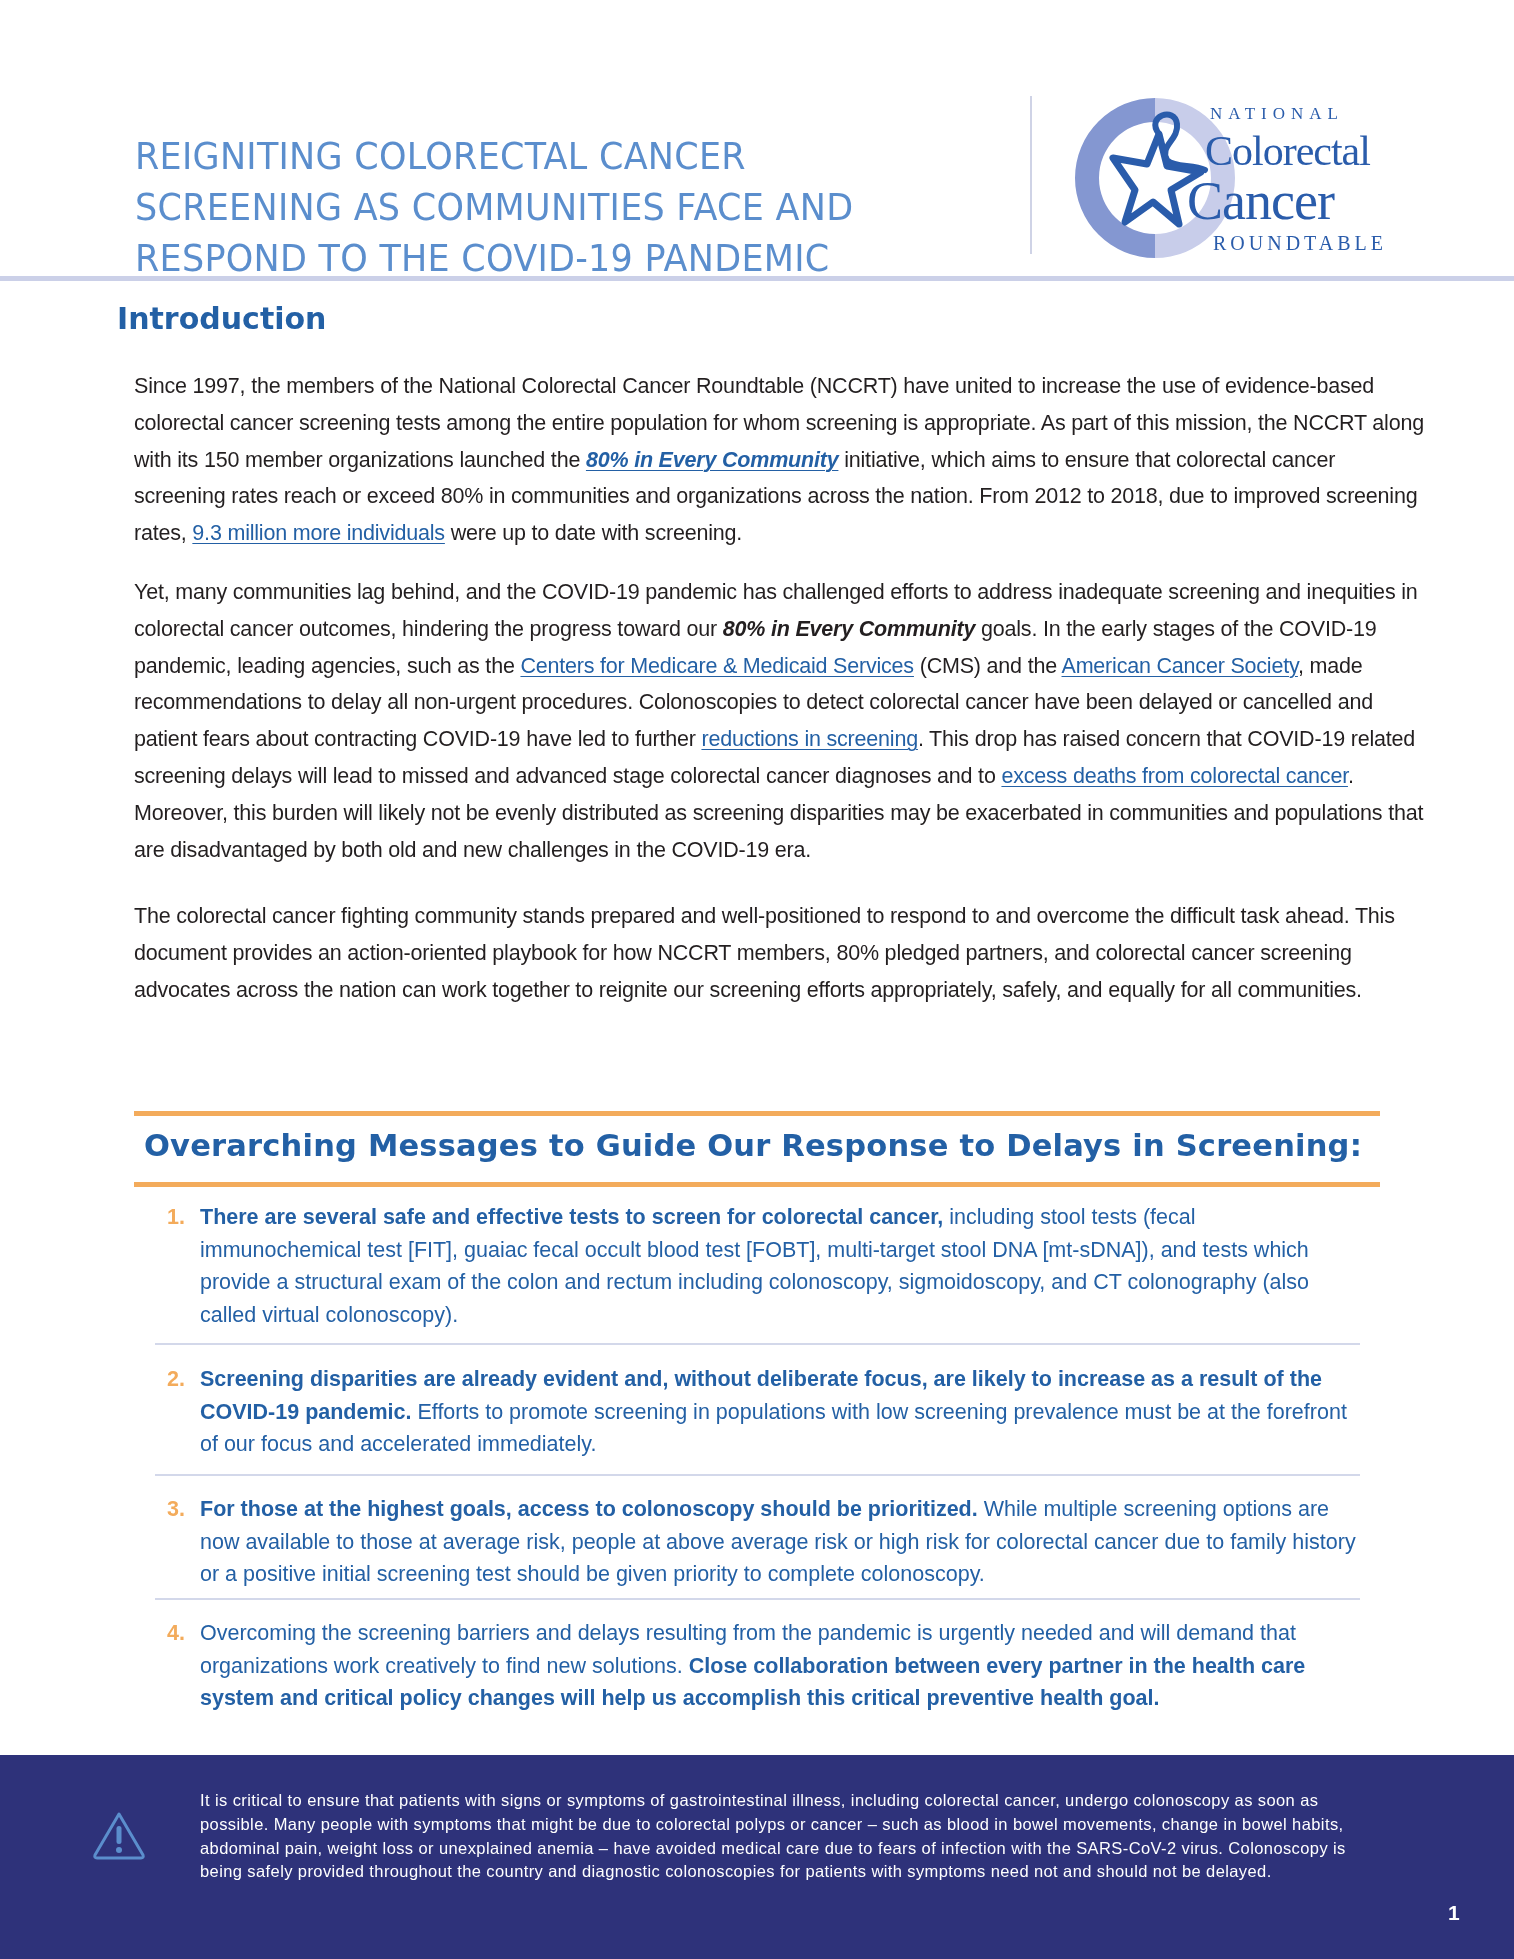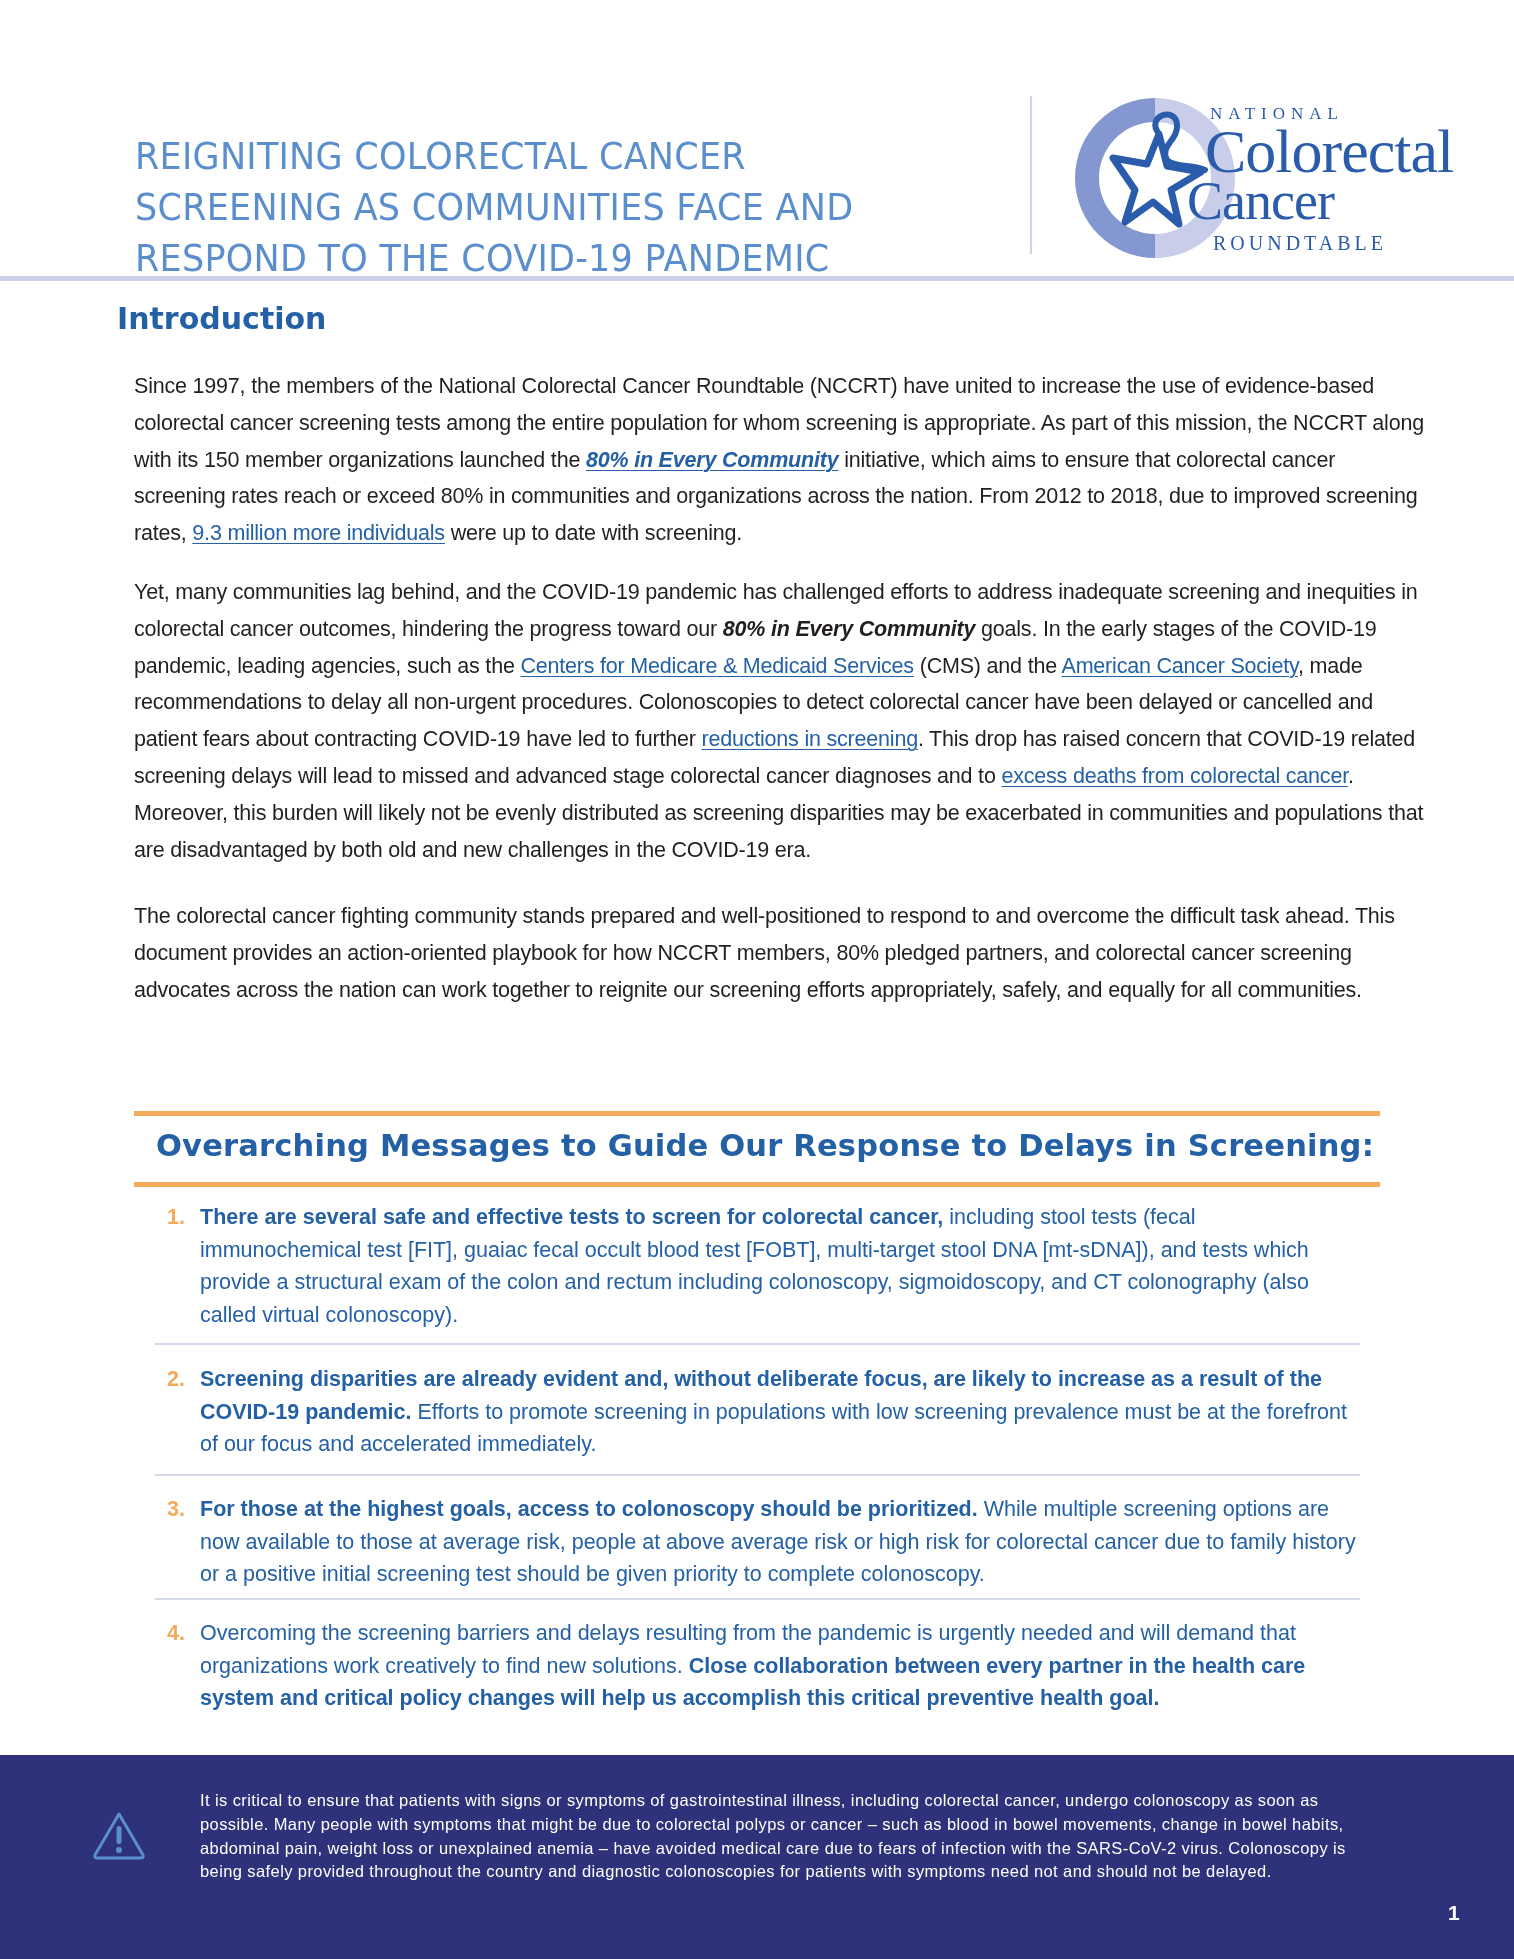--- a/index.html
+++ b/index.html
@@ -15,21 +15,21 @@
   .doc-title span { display: block; white-space: nowrap; }
   .header-divider { position: absolute; left: 1030px; top: 96px; width: 2px; height: 158px; background: #cfd3e6; }
   .header-rule { position: absolute; left: 0; top: 276px; width: 1514px; height: 5px; background: #cbd0e8; }
 
   
   .logo { position: absolute; left: 1055px; top: 94px; width: 330px; height: 170px; }
   .logo svg { position: absolute; left: 0; top: 0; }
   .logo-national { position: absolute; left: 155px; top: 10px; font-family: "Liberation Serif", serif;
                    font-size: 17px; letter-spacing: 6px; color: #2a5cab; }
   .logo-colorectal { position: absolute; left: 150px; top: 32px; font-family: "Liberation Serif", serif;
-                     font-size: 62px; line-height: 50px; color: #2a5cab; letter-spacing: -1px; }
+                     font-size: 42px; line-height: 50px; color: #2a5cab; letter-spacing: -1px; }
   .logo-cancer { position: absolute; left: 132px; top: 80px; font-family: "Liberation Serif", serif;
                  font-size: 54px; line-height: 54px; color: #2a5cab; letter-spacing: -1px; }
   .logo-roundtable { position: absolute; left: 158px; top: 138px; font-family: "Liberation Serif", serif;
                      font-size: 20px; letter-spacing: 4px; color: #2a5cab; }
 
   
   .intro-heading { position: absolute; left: 117px; top: 301px; font-family: "DejaVu Sans", sans-serif;
                    font-weight: bold; font-size: 30px; color: #2360a5; margin: 0; }
   .body-text { position: absolute; left: 134px; width: 1290px; font-size: 21.5px; line-height: 36.8px;
                color: #231f20; margin: 0; letter-spacing: -0.2px; }
@@ -38,21 +38,21 @@
   .p3 { top: 898px; }
   .link { color: #2360a5; text-decoration: underline; text-underline-offset: 3px; text-decoration-thickness: 1px; }
   .link-italic { color: #2360a5; text-decoration: underline; font-style: italic; font-weight: bold;
                  text-underline-offset: 3px; text-decoration-thickness: 1px; }
   .bi { font-style: italic; font-weight: bold; }
 
   
   .orange-rule { position: absolute; left: 134px; width: 1246px; height: 5px; background: #f3ab5b; }
   .orange-top { top: 1111px; }
   .orange-bottom { top: 1182px; }
-  .messages-heading { position: absolute; left: 142px; top: 1128px; width: 1246px; text-align: center;
+  .messages-heading { position: absolute; left: 130px; top: 1128px; width: 1246px; text-align: center;
                       font-family: "DejaVu Sans", sans-serif; font-weight: bold; font-size: 30.5px;
                       color: #2360a5; margin: 0; letter-spacing: 0.2px; }
 
   .msg { position: absolute; left: 155px; width: 1205px; font-size: 21.5px; line-height: 32.6px;
          color: #2360a5; }
   .msg .num { position: absolute; left: 12px; top: 0; color: #f3ab5b; font-weight: bold; }
   .msg .txt { display: block; margin-left: 45px; }
   .msg b { font-weight: bold; }
   .msg1 { top: 1201px; }
   .msg2 { top: 1363px; }

